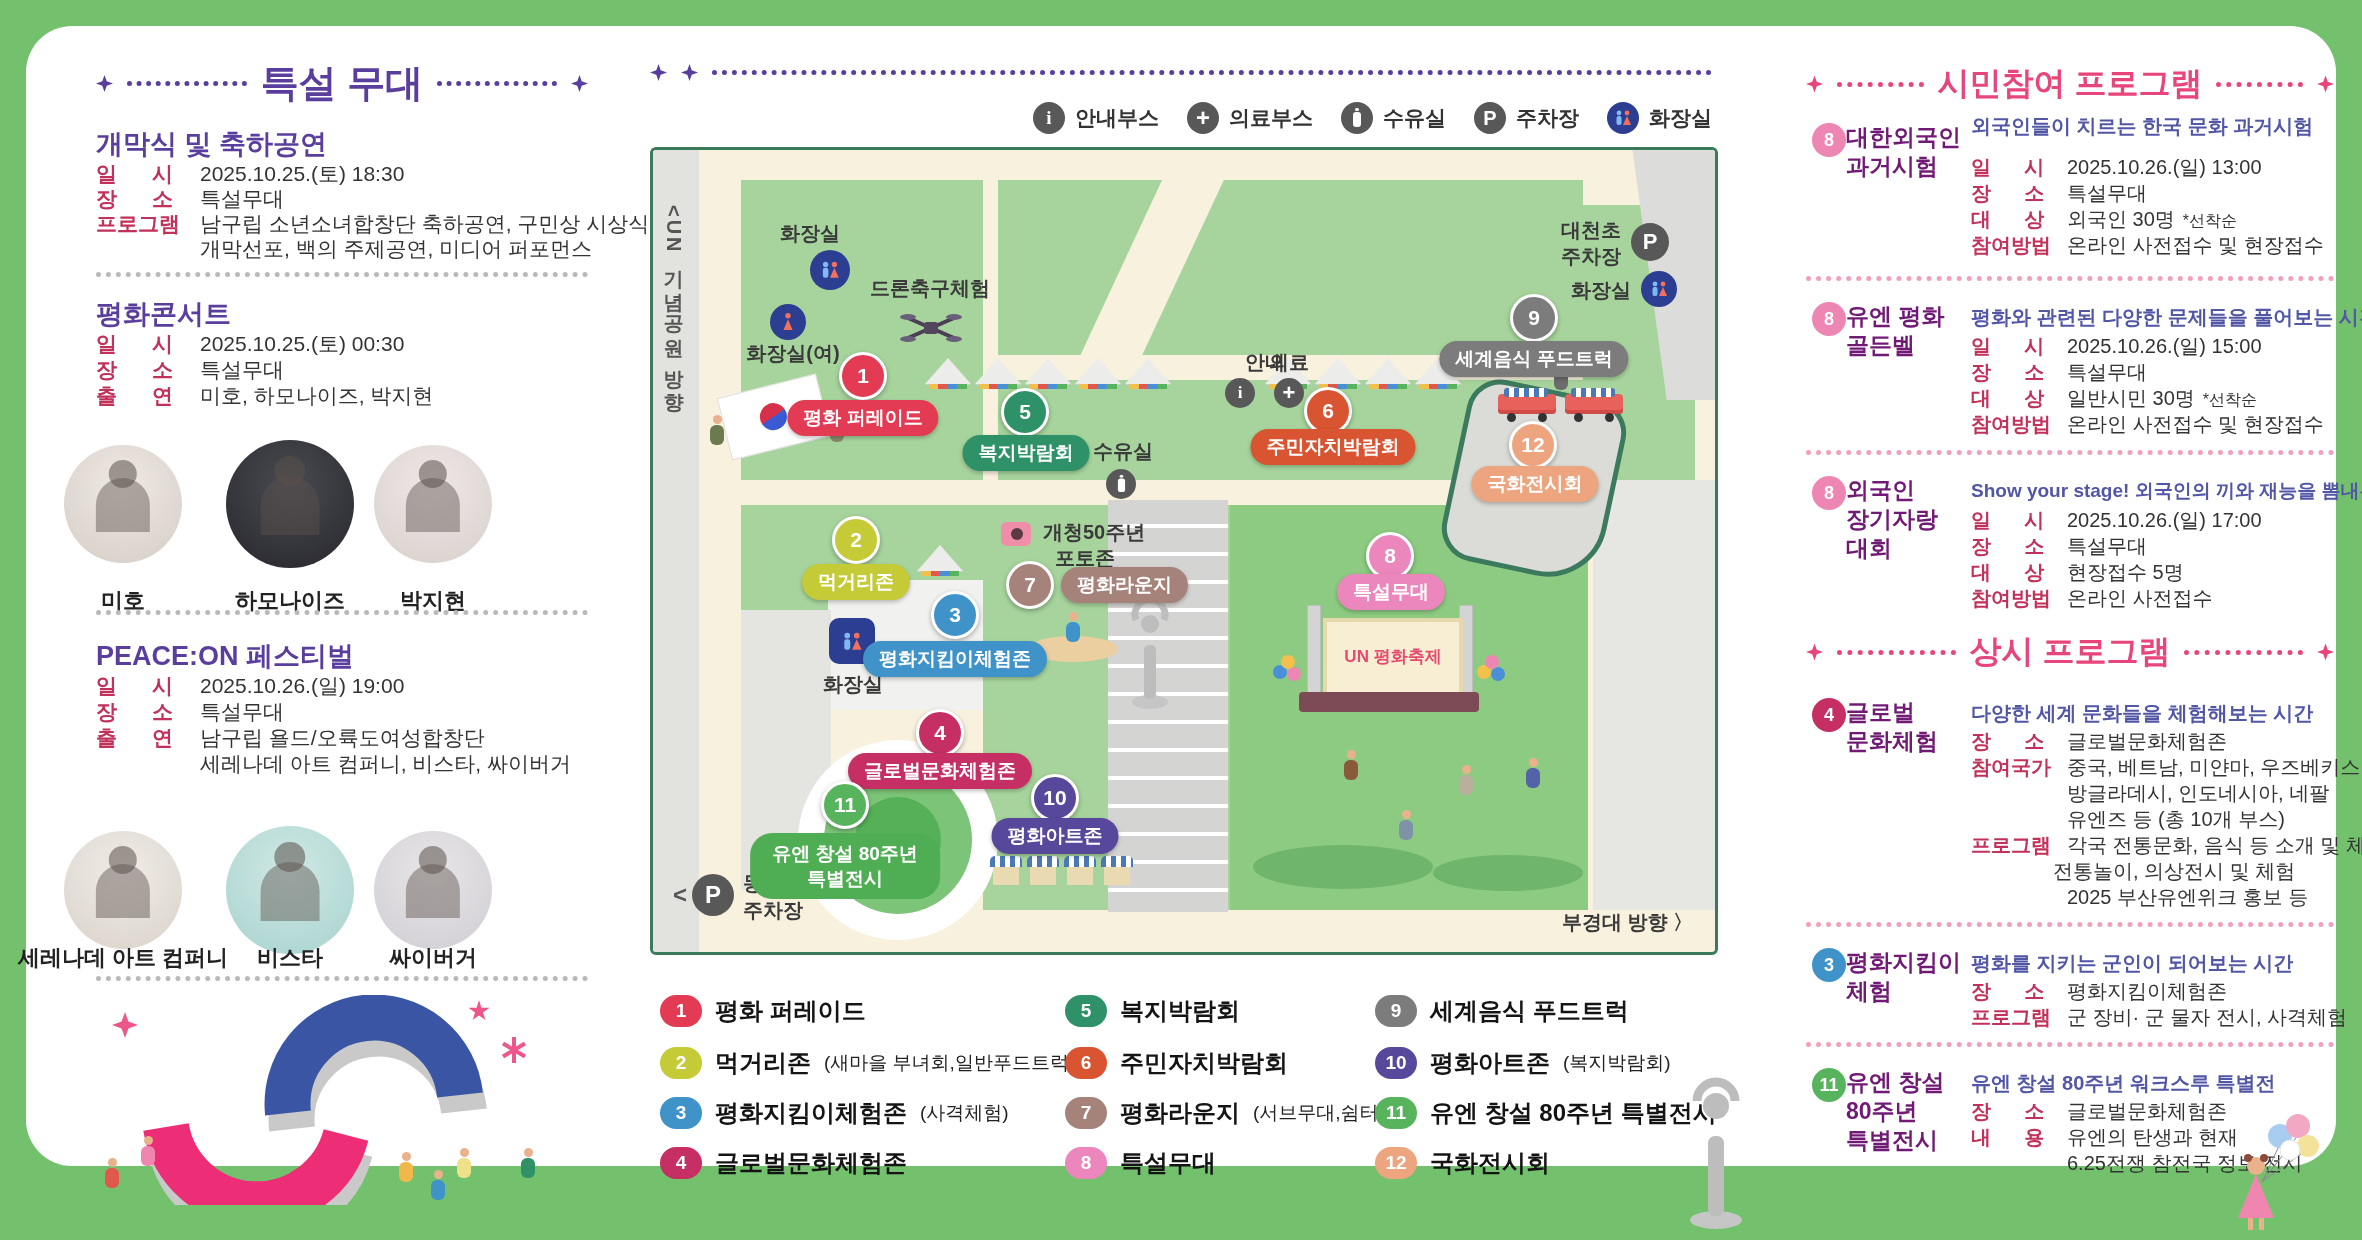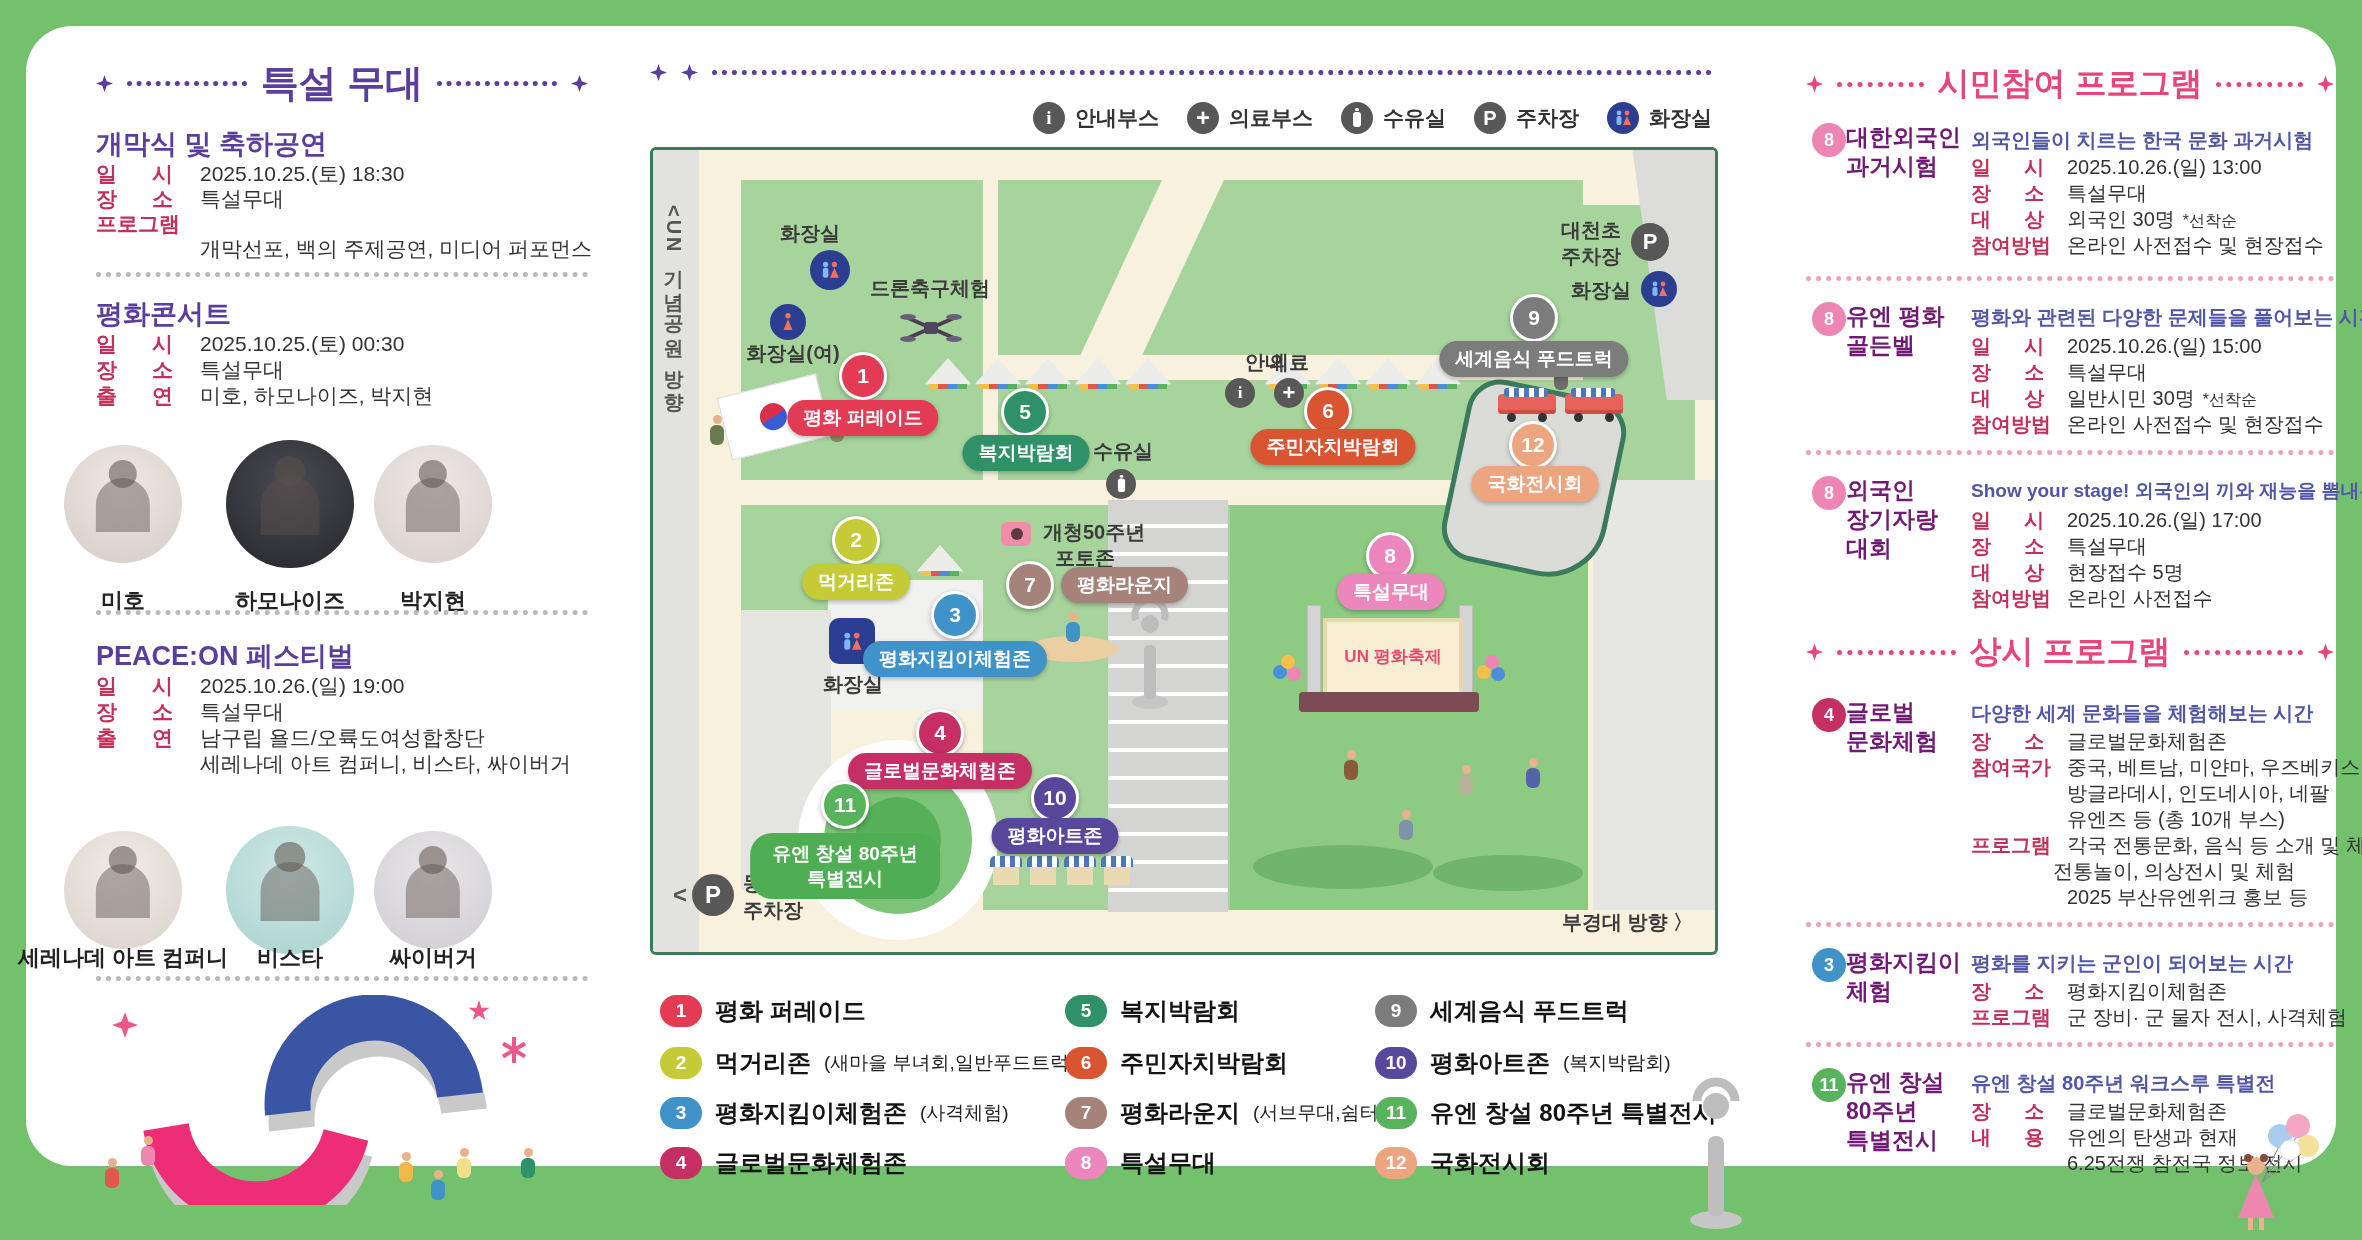--- a/index.html
+++ b/index.html
@@ -96,20 +96,21 @@
   <div class="row lrow" style="top:110px">
       <span class="lb">일      시</span>
       <span class="vl">2025.10.25.(토) 18:30</span>
     </div>
   <div class="row lrow" style="top:135px">
       <span class="lb">장      소</span>
       <span class="vl">특설무대</span>
     </div>
   <div class="row lrow" style="top:160px">
       <span class="lb">프로그램</span>
+      <span class="vl">남구립 소년소녀합창단 축하공연, 구민상 시상식</span>
     </div>
   <div class="row lrow" style="top:185px;left:104px">
       <span class="vl">개막선포, 백의 주제공연, 미디어 퍼포먼스</span>
     </div>
   <div class="div-dot" style="top:222px"></div>
 
   <div class="sech" style="top:246px">평화콘서트</div>
   <div class="row lrow" style="top:280px">
       <span class="lb">일      시</span>
       <span class="vl">2025.10.25.(토) 00:30</span>
@@ -449,21 +450,21 @@
     <span class="ttl" style="font-size:32px">시민참여 프로그램</span>
     <span class="dots"></span>
     <span class="dia" style="background:#e8457b"></span>
   </div>
 
   <div class="pbadge" style="left: 6px; top: 73px; background: rgb(238, 134, 180);">8</div>
   <div class="ptitle" style="top:73px">
       <div>대한외국인</div>
       <div>과거시험</div>
     </div>
-  <div class="pdesc" style="top:77px">외국인들이 치르는 한국 문화 과거시험</div>
+  <div class="pdesc" style="top:63px">외국인들이 치르는 한국 문화 과거시험</div>
   <div class="row rrow" style="top:104px">
       <span class="lb">일      시</span>
       <span class="vl">2025.10.26.(일) 13:00</span>
     </div>
   <div class="row rrow" style="top:130px">
       <span class="lb">장      소</span>
       <span class="vl">특설무대</span>
     </div>
   <div class="row rrow" style="top:156px">
       <span class="lb">대      상</span>

